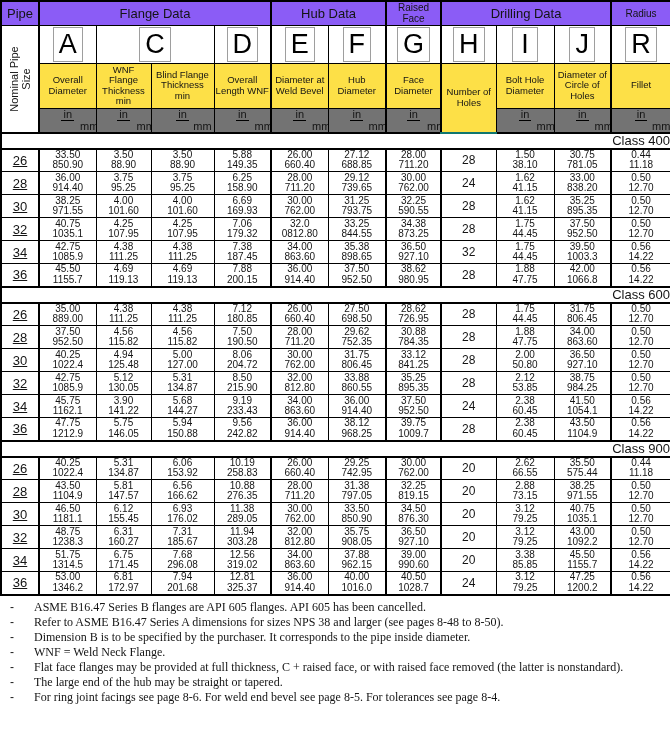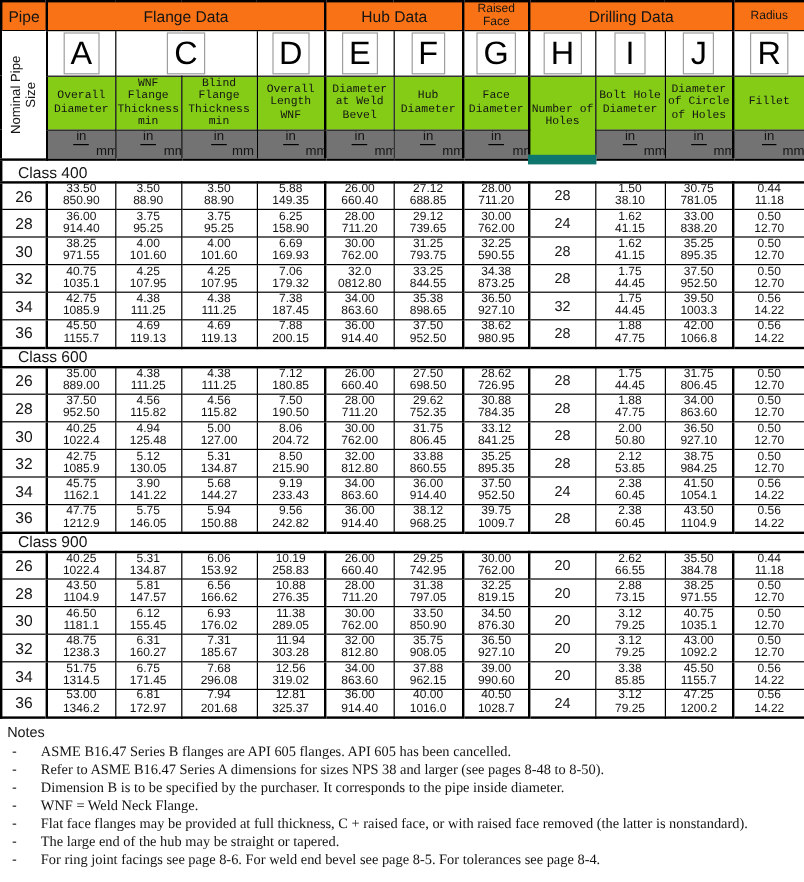--- a/index.html
+++ b/index.html
@@ -22,21 +22,21 @@
     border: 1px solid #000;
     padding: 0;
     text-align: center;
     vertical-align: middle;
     overflow: hidden;
     font-weight: normal;
   }
   .gsep { border-left: 2px solid #000; }
   
   .group-row th {
-    background: #f97316;
+    background: #8b5cf6;
     font-size: 13px;
     height: 24px;
   }
   .group-row th.small { font-size: 10px; line-height: 11px; }
   .letter-row th { background: #ffffff; height: 38px; }
   .letterbox {
     display: inline-block;
     min-width: 26px;
     padding: 0 5px;
     border: 1px solid #9e9e9e;
@@ -49,50 +49,49 @@
   .vert {
     position: absolute;
     top: 50%; left: 50%;
     transform: translate(-50%,-50%) rotate(-90deg);
     width: 66px;
     font-size: 11px;
     line-height: 12px;
     text-align: center;
   }
   .desc-row th {
-    background: #84cc16;
+    background: #fde047;
     font-size: 9.5px;
     line-height: 10.5px;
     height: 42px;
     padding: 1px;
-    font-family: Liberation Mono, monospace;
   }
   .units-row th {
     background: #737373;
     font-size: 11px;
     line-height: 11px;
     height: 23px;
     border-bottom: 2px solid #000;
   }
-  th[rowspan="2"].desc-cell { border-bottom: 8px solid #0f766e; }
+  th[rowspan="2"].desc-cell { border-bottom: 2px solid #0f766e; }
   .u-in { display: inline-block; border-bottom: 1px solid #000; padding: 0 2px; }
   .u-mm { display: block; margin-left: 40px; }
   
   .class-row td {
-    text-align: left;
+    text-align: right;
     font-size: 13px;
     height: 15px;
     padding-left: 13px;
     background: #fff;
     border-top: 2px solid #000;
     border-bottom: 2px solid #000;
     line-height: 14px;
   }
   .data-row td { height: 23px; border-top: 1px solid #000; background: #fff; }
-  .size-cell { font-size: 13px; }
+  .size-cell { font-size: 13px; text-decoration: underline; }
   .val-cell { font-size: 10px; line-height: 10.5px; }
   .v-in, .v-mm { display: block; }
   .holes-cell { font-size: 12px; }
   
   .notes { padding: 4px 4px 0 6px; font-size: 12px; line-height: 15px; }
   .notes-title { margin-bottom: 1px; }
   .note-item { display: flex; }
   .dash { flex: 0 0 28px; padding-left: 4px; }
   .note-text { flex: 1; font-family: Liberation Serif, serif; }
 </style>
@@ -732,21 +731,21 @@
           <span class="v-in">30.00</span>
           <span class="v-mm">762.00</span>
         </td>
         <td class="holes-cell gsep">20</td>
         <td class="val-cell ">
           <span class="v-in">2.62</span>
           <span class="v-mm">66.55</span>
         </td>
         <td class="val-cell ">
           <span class="v-in">35.50</span>
-          <span class="v-mm">384.78</span>
+          <span class="v-mm">575.44</span>
         </td>
         <td class="val-cell gsep">
           <span class="v-in">0.44</span>
           <span class="v-mm">11.18</span>
         </td>
       </tr>
       <tr class="data-row">
         <td class="size-cell">28</td>
         <td class="val-cell gsep">
           <span class="v-in">43.50</span>
@@ -963,21 +962,20 @@
         </td>
         <td class="val-cell gsep">
           <span class="v-in">0.56</span>
           <span class="v-mm">14.22</span>
         </td>
       </tr>
     </tbody>
 </table>
 
 <div class="notes">
-  <div class="notes-title">Notes</div>
   <div class="notes-list">
       <div class="note-item">
         <span class="dash">-</span>
         <span class="note-text">ASME B16.47 Series B flanges are API 605 flanges. API 605 has been cancelled.</span>
       </div>
       <div class="note-item">
         <span class="dash">-</span>
         <span class="note-text">Refer to ASME B16.47 Series A dimensions for sizes NPS 38 and larger (see pages 8-48 to 8-50).</span>
       </div>
       <div class="note-item">

